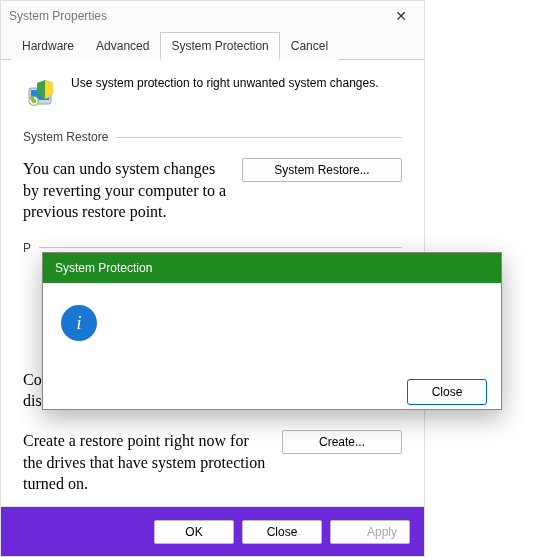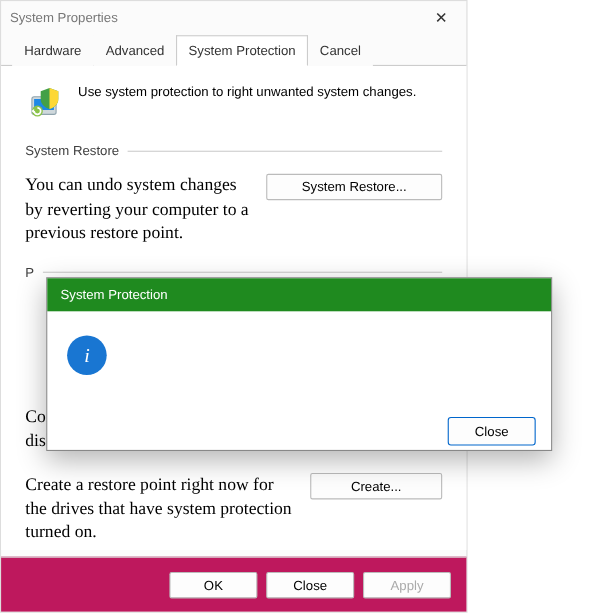--- a/index.html
+++ b/index.html
@@ -98,34 +98,34 @@
   padding: 4px 12px;
   background: #fdfdfd;
   border: 1px solid #bbb;
   border-radius: 2px;
   font-size: 12px;
   text-align: center;
   cursor: pointer;
   color: #000;
 }
 .btn.wide { min-width: 160px; }
-.btn.disabled { color: #aaa; cursor: default; }
+.btn.disabled { color: #aaa; cursor: default; text-align: right; }
 .bottom-buttons {
   position: absolute;
   bottom: 0;
   left: 0;
   right: 0;
   height: 50px;
   border-top: 1px solid #ddd;
   display: flex;
   justify-content: flex-end;
   align-items: center;
   gap: 8px;
   padding: 0 14px;
-  background: #be185d;
+  background: #6d28d9;
 }
 
 
 .dialog {
   position: absolute;
   left: 41px;
   top: 251px;
   width: 460px;
   background: #fff;
   border: 1px solid #888;

